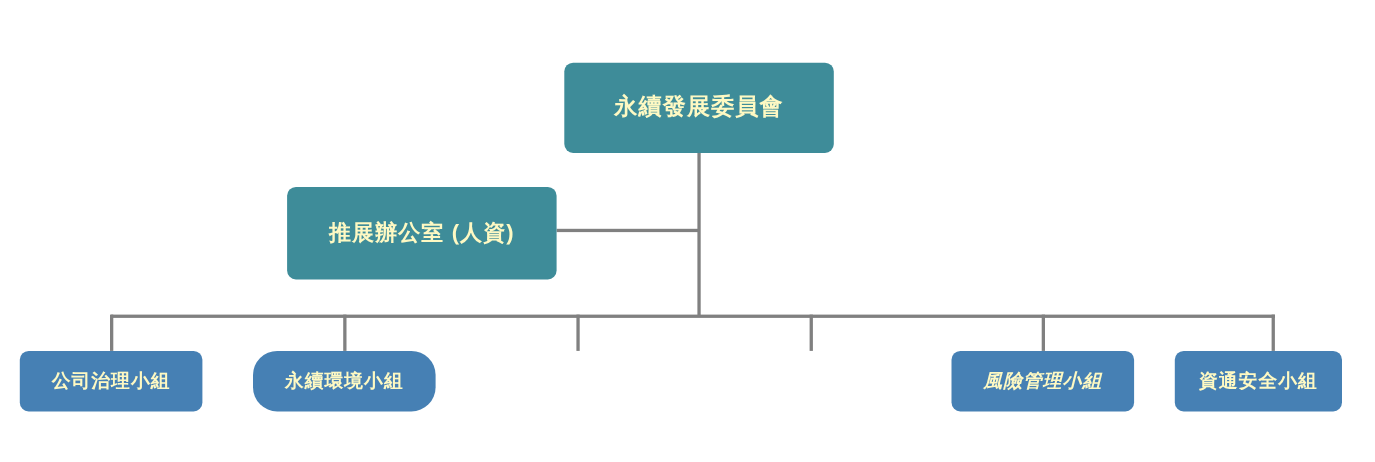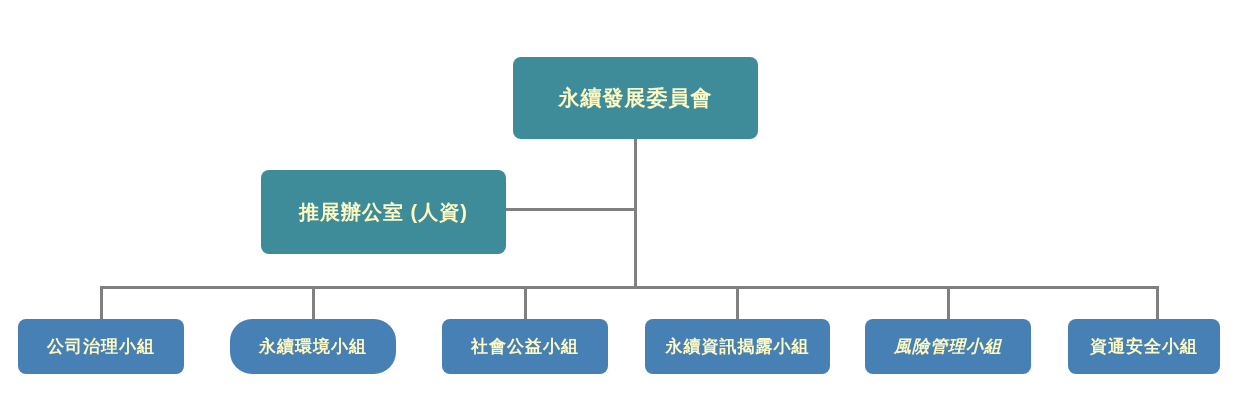--- a/index.html
+++ b/index.html
@@ -80,18 +80,16 @@
   <div class="connector v-line" style="left:736px; top:286px; height:33px;"></div>
   <div class="connector v-line" style="left:947px; top:286px; height:33px;"></div>
   <div class="connector v-line" style="left:1156px; top:286px; height:33px;"></div>
 
   <div class="node node-root">永續發展委員會</div>
 
   <div class="node node-team" style="left:18px; width:166px;">公司治理小組</div>
 
   <div class="node node-office">推展辦公室 (人資)</div>
   <div class="node node-team" style="left:230px; width:166px;border-radius:22px;">永續環境小組</div>
-  <div class="node node-team" style="left:442px; width:166px;">社會公益小組</div>
-  <div class="node node-team" style="left:645px; width:185px;">永續資訊揭露小組</div>
   <div class="node node-team" style="left:865px; width:166px;font-style:italic;">風險管理小組</div>
   <div class="node node-team" style="left:1068px; width:152px;">資通安全小組</div>
 
 </div>
 
 </body></html>

